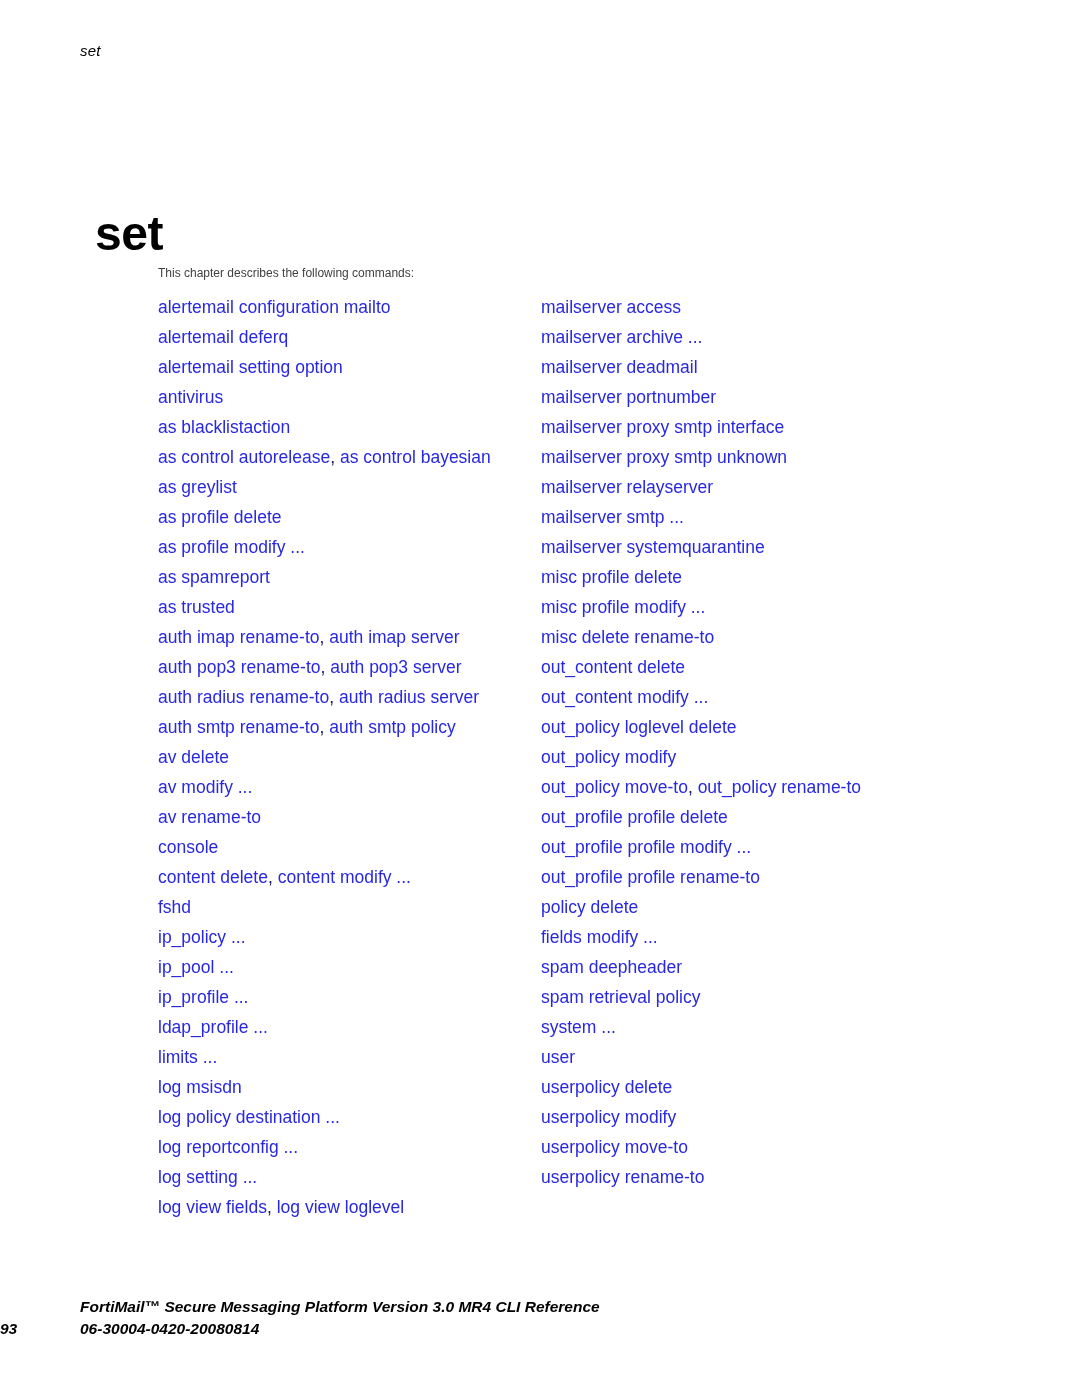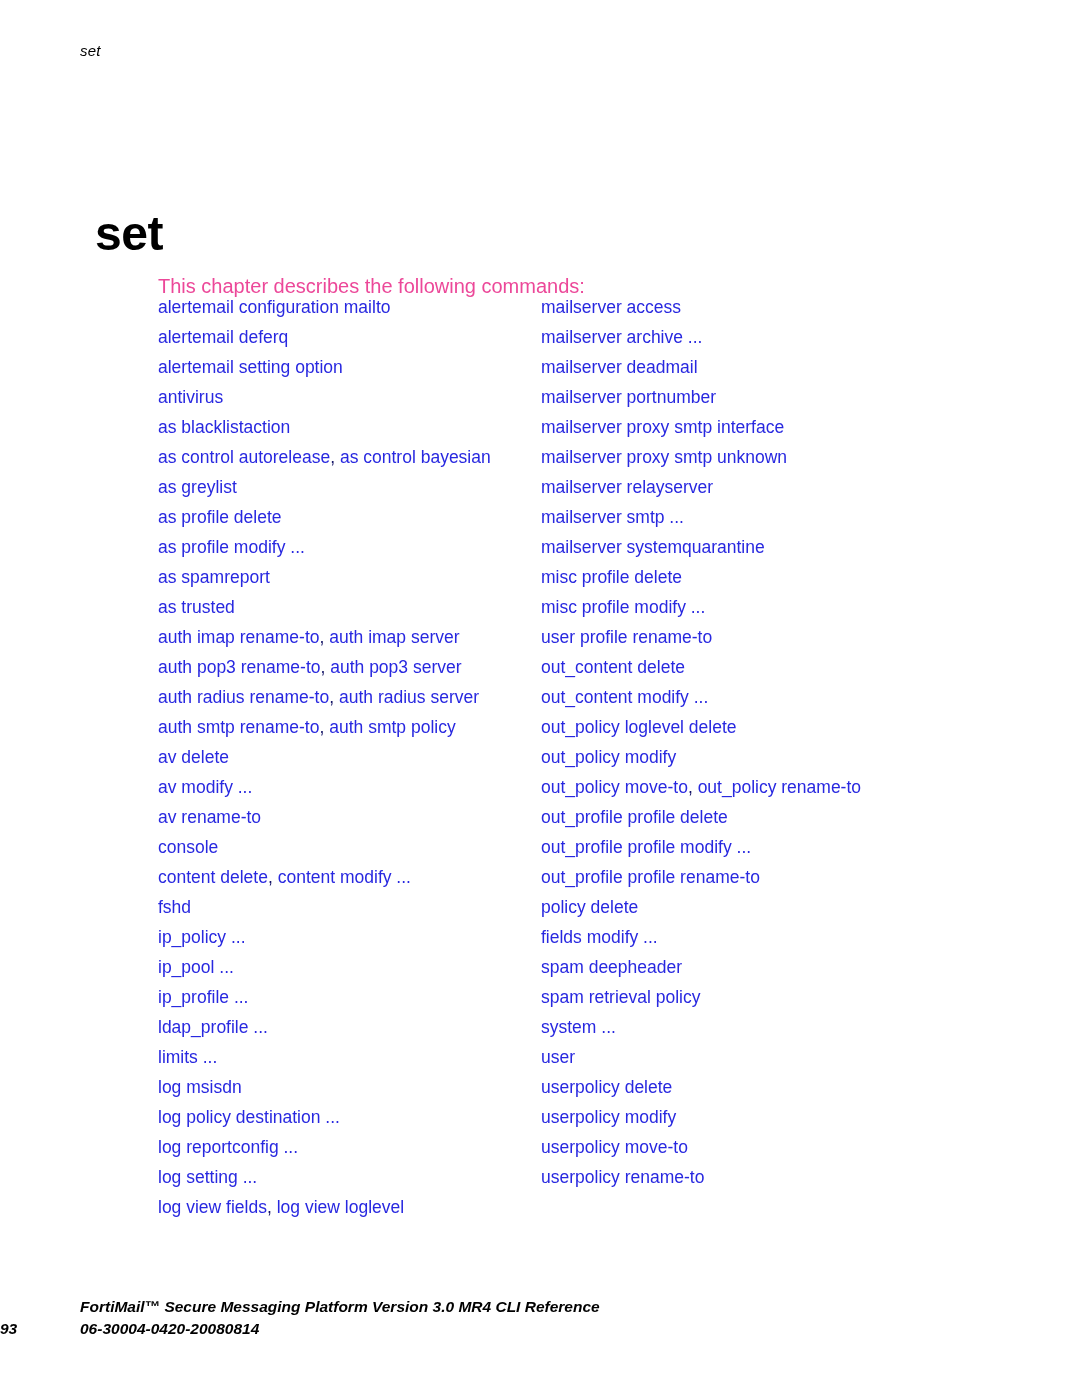--- a/index.html
+++ b/index.html
@@ -46,22 +46,22 @@
     color: #000000;
     letter-spacing: -0.5px;
     line-height: 1;
   }
 
   
   .intro {
     position: absolute;
     left: 158px;
     top: 254px;
-    font-size: 20px;
-    color: #ec4899;
+    font-size: 12px;
+    color: #404040;
     line-height: 1.2;
   }
 
   
   .commands {
     position: absolute;
     left: 0;
     top: 292px;
     width: 1080px;
   }
@@ -163,21 +163,21 @@
         <div class="cmd-row"><a class="cmd-link" href="#">mailserver archive ...</a></div>
         <div class="cmd-row"><a class="cmd-link" href="#">mailserver deadmail</a></div>
         <div class="cmd-row"><a class="cmd-link" href="#">mailserver portnumber</a></div>
         <div class="cmd-row"><a class="cmd-link" href="#">mailserver proxy smtp interface</a></div>
         <div class="cmd-row"><a class="cmd-link" href="#">mailserver proxy smtp unknown</a></div>
         <div class="cmd-row"><a class="cmd-link" href="#">mailserver relayserver</a></div>
         <div class="cmd-row"><a class="cmd-link" href="#">mailserver smtp ...</a></div>
         <div class="cmd-row"><a class="cmd-link" href="#">mailserver systemquarantine</a></div>
         <div class="cmd-row"><a class="cmd-link" href="#">misc profile delete</a></div>
         <div class="cmd-row"><a class="cmd-link" href="#">misc profile modify ...</a></div>
-        <div class="cmd-row"><a class="cmd-link" href="#">user profile rename-to</a></div>
+        <div class="cmd-row"><a class="cmd-link" href="#">misc delete rename-to</a></div>
         <div class="cmd-row"><a class="cmd-link" href="#">out_content delete</a></div>
         <div class="cmd-row"><a class="cmd-link" href="#">out_content modify ...</a></div>
         <div class="cmd-row"><a class="cmd-link" href="#">out_policy loglevel delete</a></div>
         <div class="cmd-row"><a class="cmd-link" href="#">out_policy modify</a></div>
         <div class="cmd-row"><a class="cmd-link" href="#">out_policy move-to</a><span class="cmd-sep">, </span><a class="cmd-link" href="#">out_policy rename-to</a></div>
         <div class="cmd-row"><a class="cmd-link" href="#">out_profile profile delete</a></div>
         <div class="cmd-row"><a class="cmd-link" href="#">out_profile profile modify ...</a></div>
         <div class="cmd-row"><a class="cmd-link" href="#">out_profile profile rename-to</a></div>
         <div class="cmd-row"><a class="cmd-link" href="#">policy delete</a></div>
         <div class="cmd-row"><a class="cmd-link" href="#">fields modify ...</a></div>

